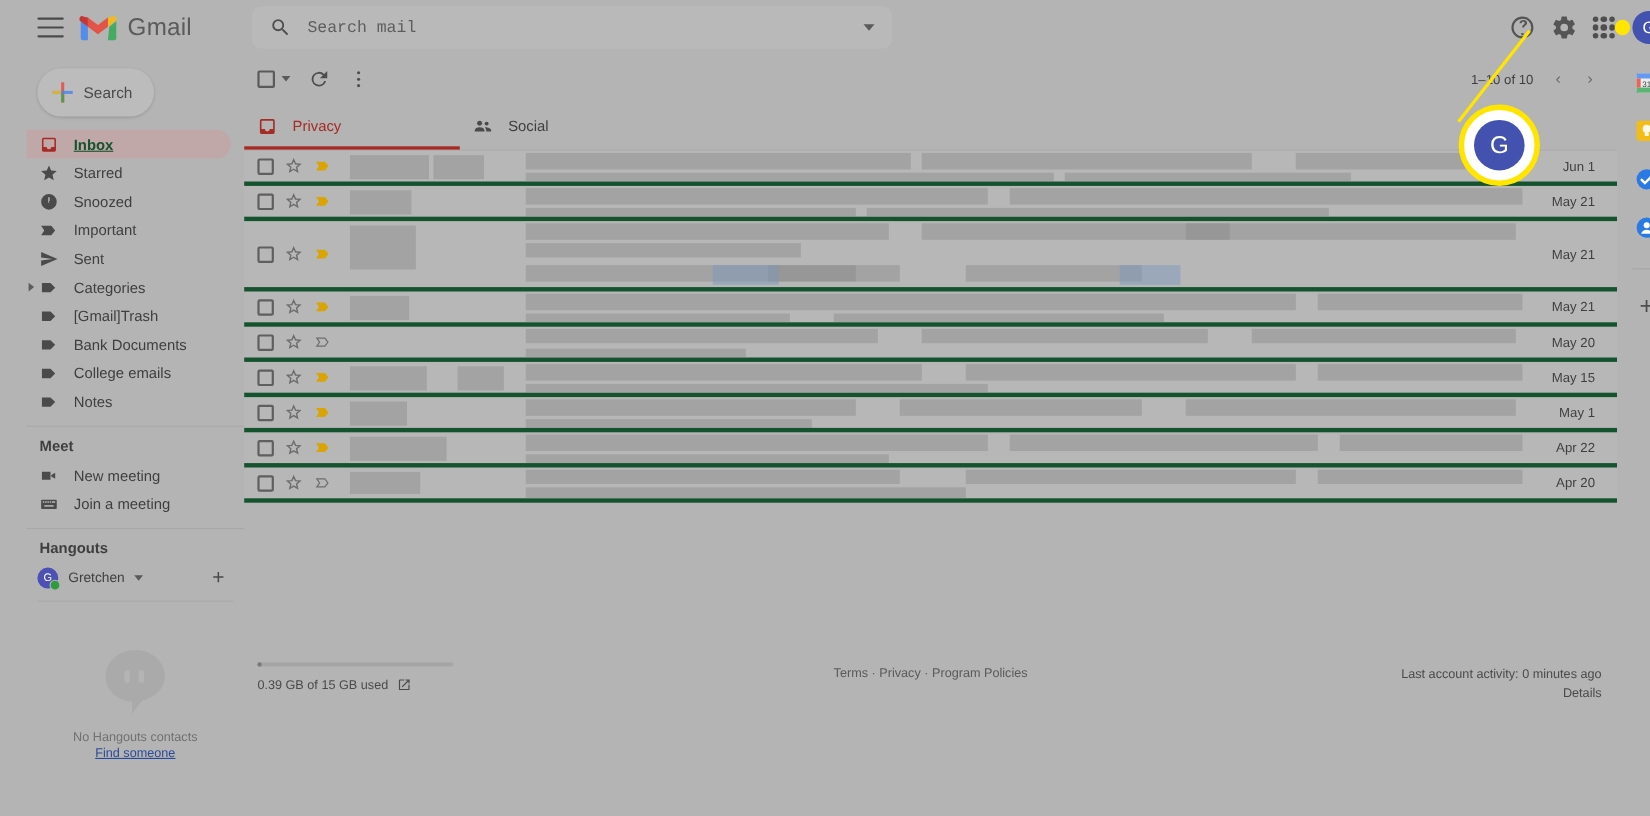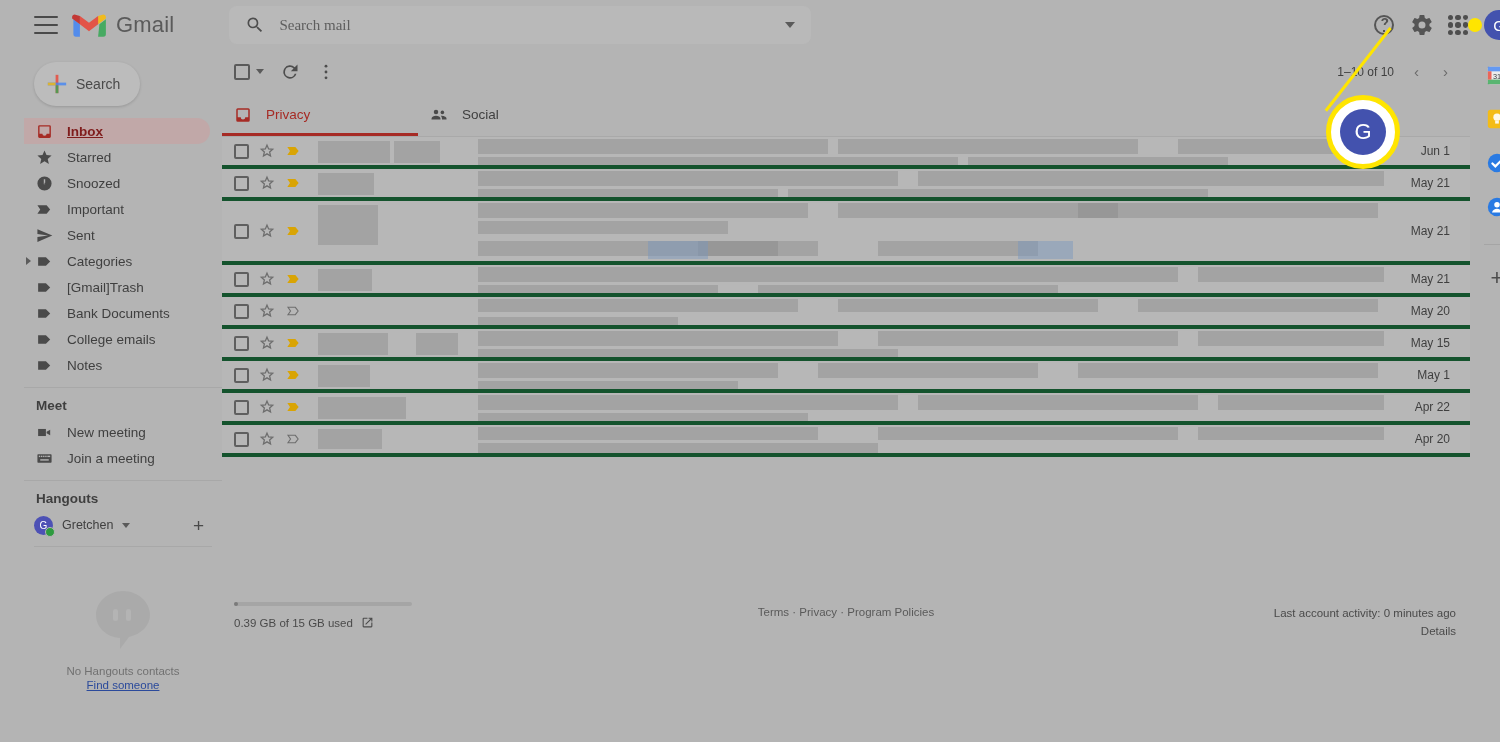--- a/index.html
+++ b/index.html
@@ -39,21 +39,21 @@
     width: 582px; height: 38px;
     background: #b9b9b9;
     border-radius: 8px;
     display: flex; align-items: center;
     padding: 0 12px;
   }
   .search-icon { width: 20px; height: 20px; margin: 0 14px 0 4px; flex: none; }
   .search-input {
     flex: 1; border: none; outline: none; background: transparent;
     font-size: 15px; color: #4d4d4d;
-    font-family: Liberation Serif, serif;
+    font-family: Liberation Mono, monospace;
   }
   .search-input::placeholder { color: #5e5e5e; }
   .search-caret { width: 0; height: 0;
     border-left: 5px solid transparent; border-right: 5px solid transparent;
     border-top: 6px solid #5a5a5a; margin-right: 4px; }
 
   .header-right {
     position: absolute; right: 10px; top: 0; height: 50px;
     display: flex; align-items: center; gap: 14px;
   }
@@ -92,21 +92,21 @@
 
   .nav { margin-top: 12px; }
   .nav-item {
     height: 26px; display: flex; align-items: center;
     padding-left: 12px; gap: 14px;
     border-radius: 0 14px 14px 0;
     cursor: pointer; position: relative;
   }
   .nav-item .label { font-size: 13.5px; color: #3f3f3f; white-space: nowrap; }
   .nav-item.active { background: #c1a8a8; width: 186px; }
-  .nav-item.active .label { color: #7f1d1d; font-weight: bold; text-decoration: underline; }
+  .nav-item.active .label { color: #14532d; font-weight: bold; text-decoration: underline; }
   .nav-ico { width: 17px; height: 17px; flex: none; display:flex; align-items:center; justify-content:center; }
   .expander {
     position: absolute; left: 2px; width: 0; height: 0;
     border-top: 4px solid transparent; border-bottom: 4px solid transparent;
     border-left: 5px solid #5c5c5c;
   }
 
   .divider { height: 1px; background: #a8a8a8; margin: 9px 0 0 0; }
   .section-title {
     font-size: 13.5px; color: #3f3f3f; font-weight: bold;

